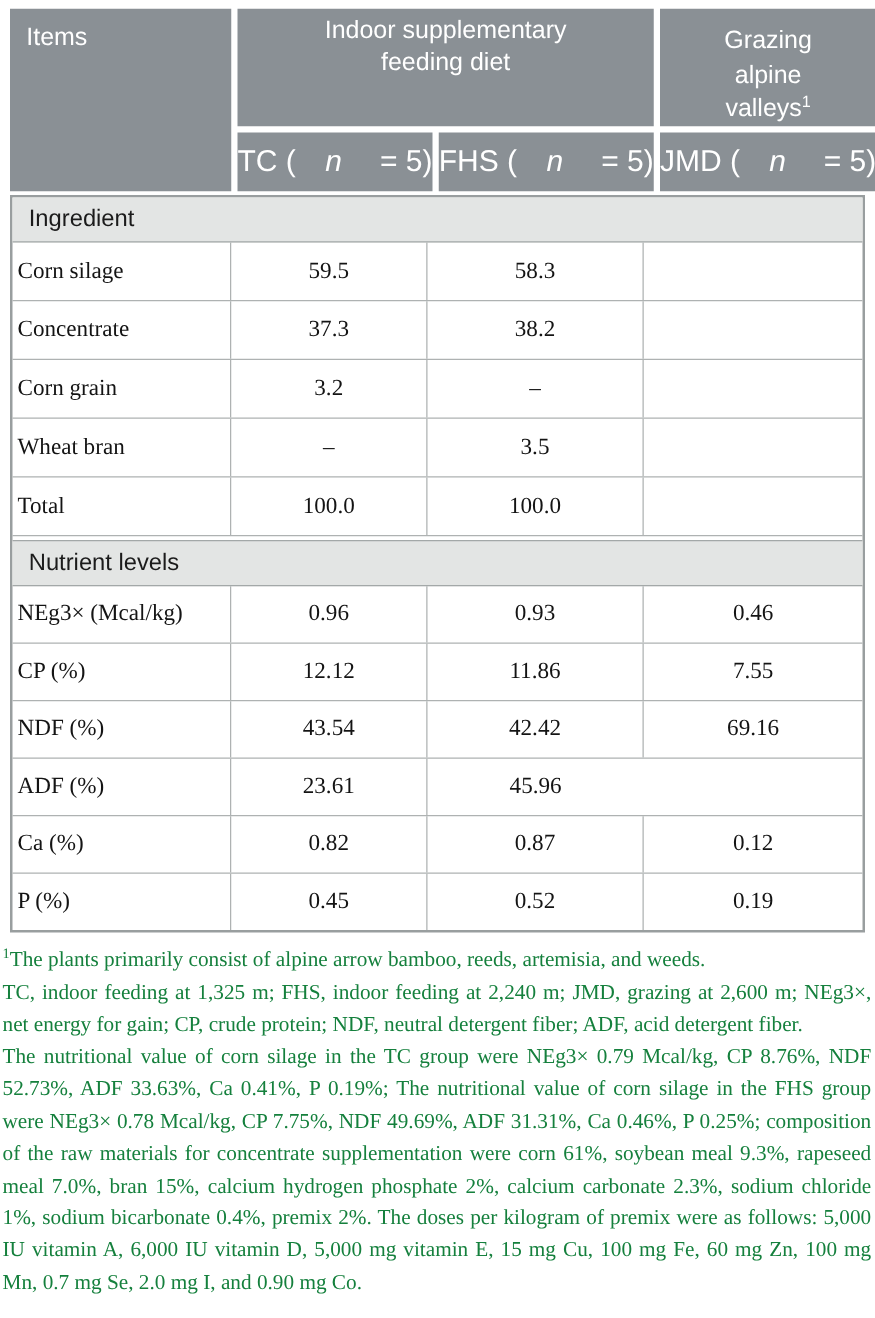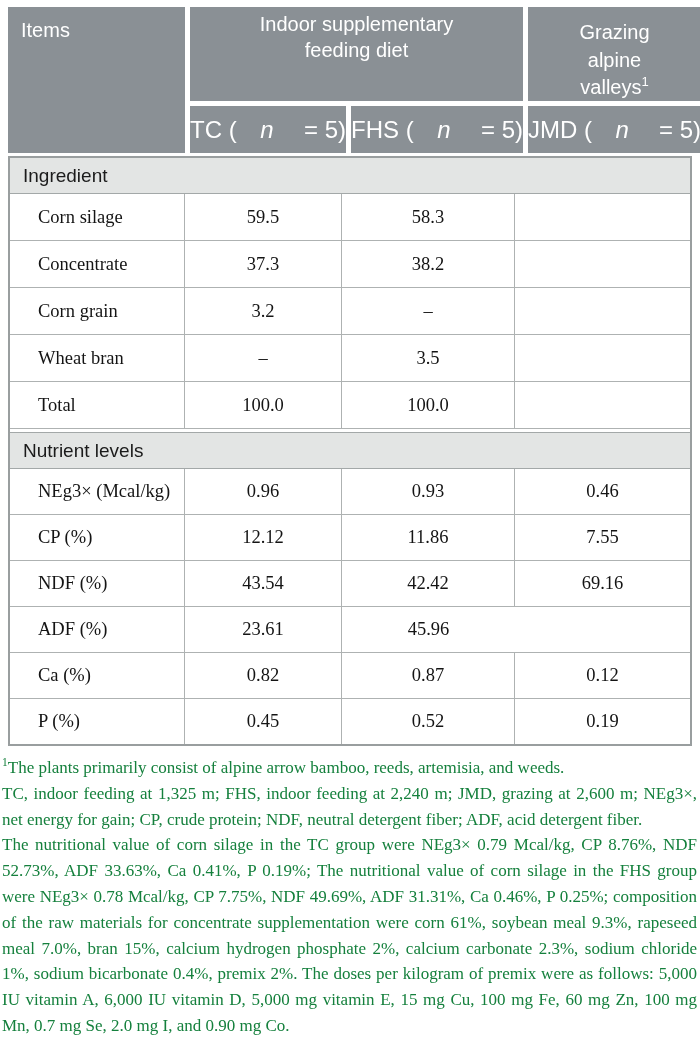--- a/index.html
+++ b/index.html
@@ -55,21 +55,21 @@
   }
   .row.tall { height:46px; }
   .row:last-child { border-bottom:none; }
   .rcell {
     display:flex; align-items:center;
     font-family:"Liberation Serif", serif;
     font-size:18.5px; color:#141414;
     border-right:1px solid #aeb2b2;
   }
   .row .rcell:last-child { border-right:none; }
-  .rlabel { padding-left:28px; justify-content:flex-start;text-align:right; }
+  .rlabel { padding-left:4px; justify-content:flex-start;text-align:right; }
   .rval { justify-content:center; }
 
   
   .footnotes {
     margin:9px 3px 16px 2px;
     font-family:"Liberation Serif", serif;
     font-size:17px; line-height:25.8px; color:#15803d;
     text-align:justify;
   }
   .footnotes p { margin:0; }

